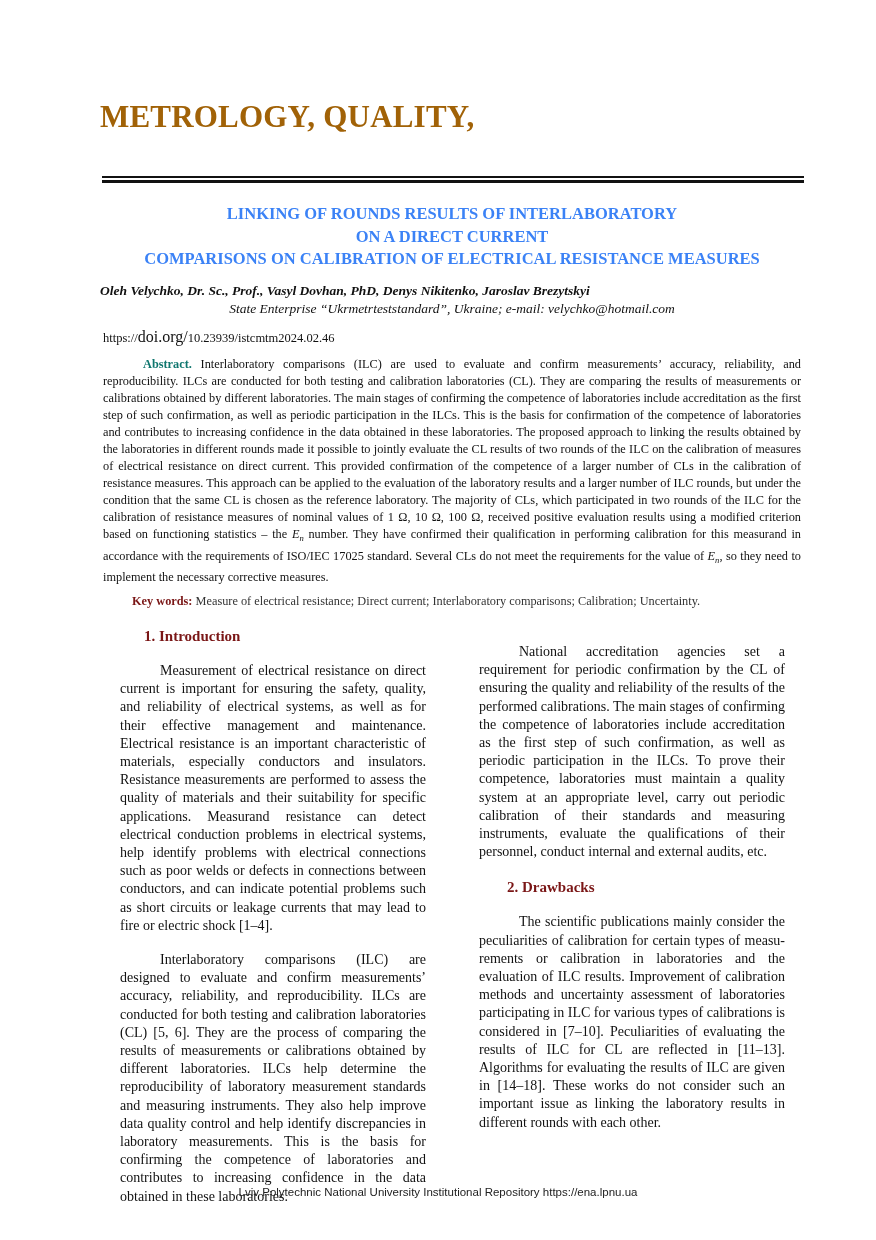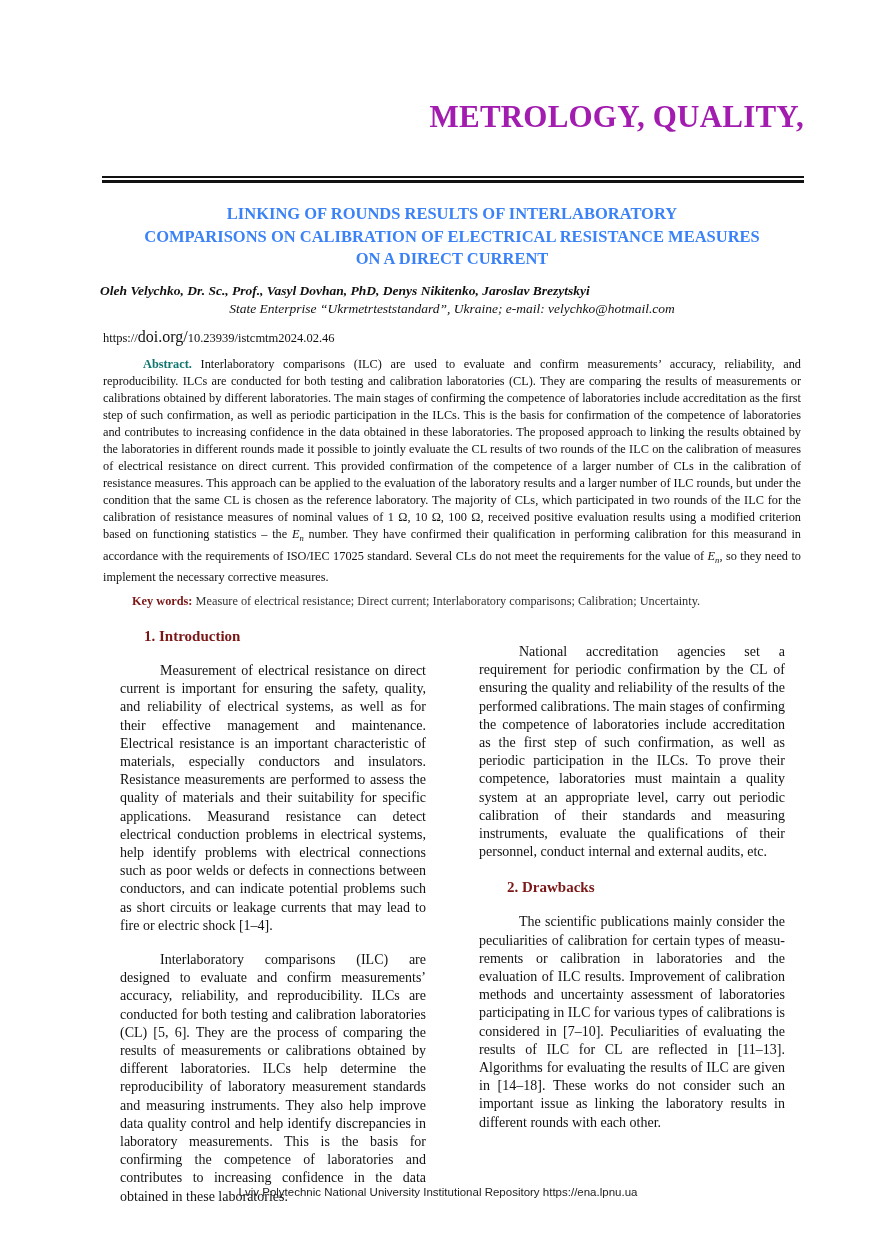--- a/index.html
+++ b/index.html
@@ -1,19 +1,19 @@
 <!DOCTYPE html>
 <html><head>
 <meta charset="utf-8">
 <style>
   html, body { margin: 0; padding: 0; background: #ffffff; }
   body { width: 876px; height: 1240px; position: relative; overflow: hidden;
          font-family: "Liberation Serif", serif; color: #111; }
-  .journal-title { position: absolute; left: 100px; top: 98px; width: 704px; text-align: right;
-         font-weight: bold; font-size: 31px; line-height: 37px; letter-spacing: 0.2px; color: #a21caf; }
+  .journal-title { position: absolute; left: 100px; top: 98px; width: 704px; text-align: left;
+         font-weight: bold; font-size: 31px; line-height: 37px; letter-spacing: 0.2px; color: #a16207; }
   .rule { position: absolute; left: 102px; width: 702px; background: #111; }
   .rule.r1 { top: 176px; height: 2px; }
   .rule.r2 { top: 180px; height: 3px; }
   .paper-title { position: absolute; left: 100px; top: 203px; width: 704px; text-align: center;
          font-weight: bold; font-size: 16.5px; line-height: 22.5px; color: #3b82f6; }
   .authors { position: absolute; left: 100px; top: 282px; width: 704px; text-align: left;
          font-style: italic; font-weight: bold; font-size: 13.5px; line-height: 18px; }
   .affil { position: absolute; left: 100px; top: 300px; width: 704px; text-align: center;
          font-style: italic; font-size: 13.5px; line-height: 18px; }
   .doi { position: absolute; left: 103px; top: 328px; font-size: 12.5px; line-height: 18px; }
@@ -37,22 +37,22 @@
 <body>
 
 <div class="journal-title">
   <div>METROLOGY, QUALITY,</div>
 </div>
 <div class="rule r1"></div>
 <div class="rule r2"></div>
 
 <div class="paper-title">
   <div>LINKING OF ROUNDS RESULTS OF INTERLABORATORY</div>
+  <div>ON A DIRECT CURRENT</div>
   <div>COMPARISONS ON CALIBRATION OF ELECTRICAL RESISTANCE MEASURES</div>
-  <div>ON A DIRECT CURRENT</div>
 </div>
 
 <div class="authors">Oleh Velychko, Dr. Sc., Prof., Vasyl Dovhan, PhD, Denys Nikitenko, Jaroslav Brezytskyi</div>
 <div class="affil">State Enterprise “Ukrmetrteststandard”, Ukraine; e-mail: velychko@hotmail.com</div>
 
 <div class="doi">
   <span>https://</span><span class="big">doi.org/</span><span>10.23939/istcmtm2024.02.46</span>
 </div>
 
 <div class="abstract">

